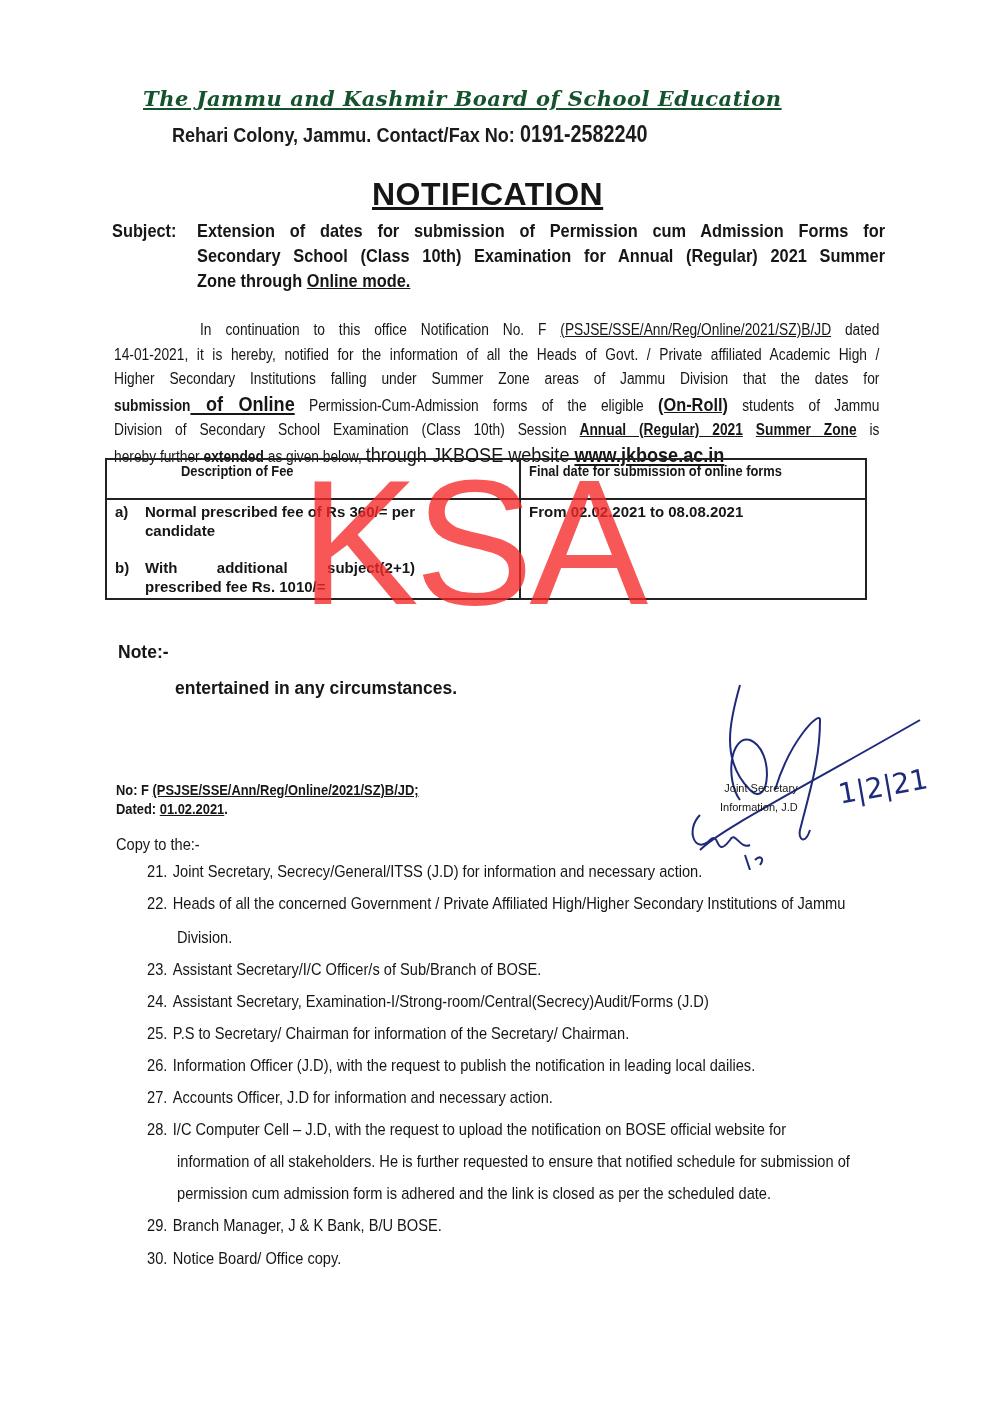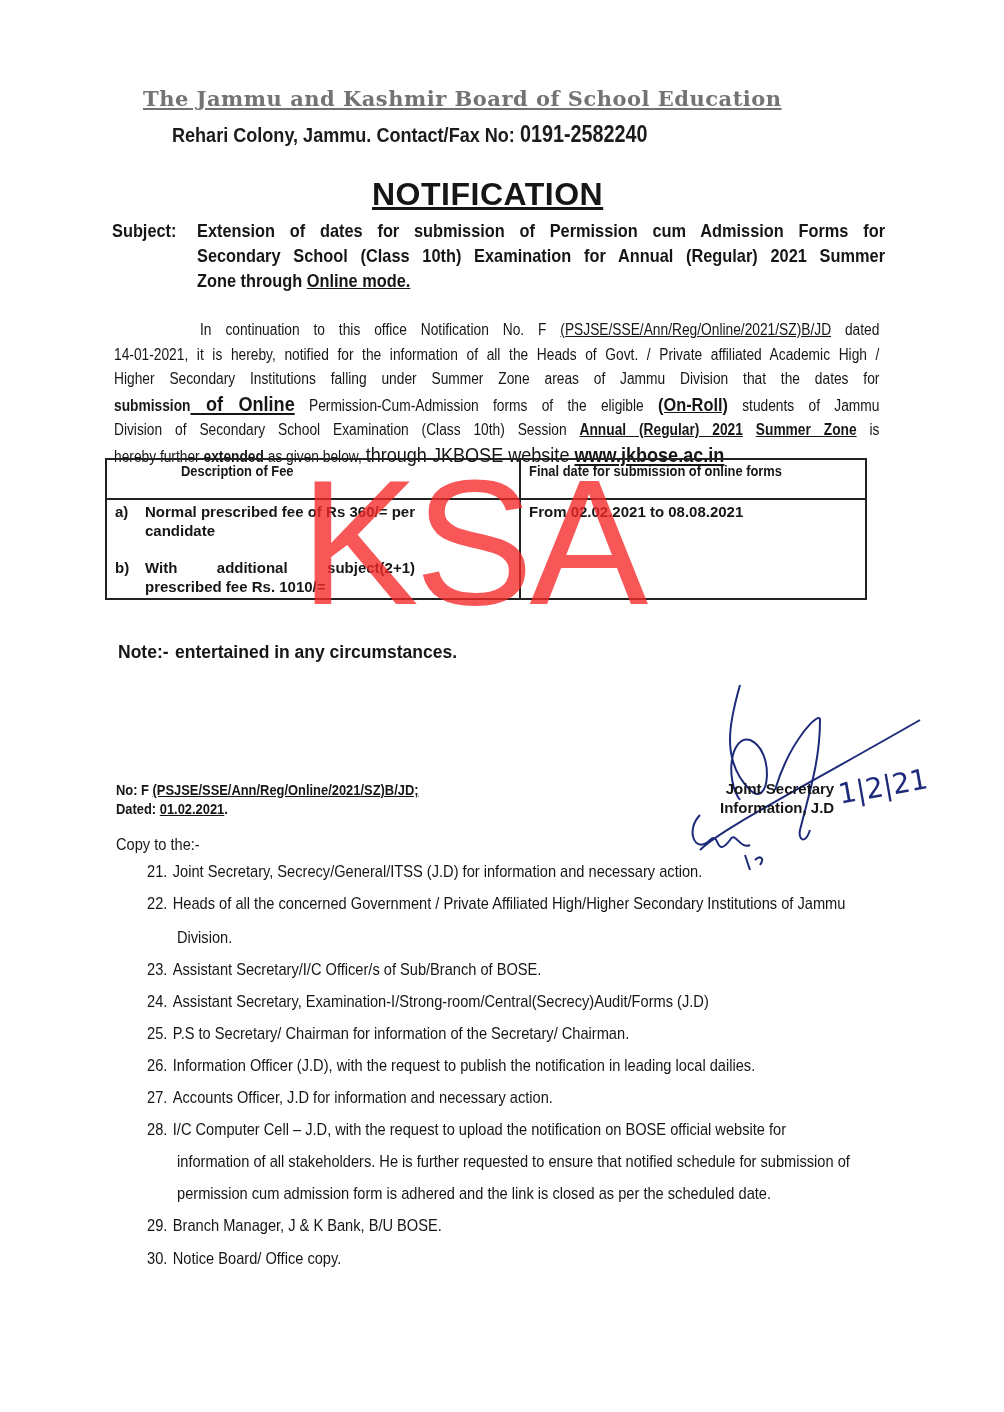--- a/index.html
+++ b/index.html
@@ -4,22 +4,22 @@
 <style>
   html, body { margin: 0; padding: 0; }
   body {
     width: 1004px; height: 1412px; background: #ffffff; position: relative; overflow: hidden;
     font-family: "Liberation Sans", sans-serif; color: #161616;
   }
   .narrow { display: inline-block; transform: scaleX(0.86); transform-origin: left center; white-space: nowrap; }
   .abs { position: absolute; }
 
   .board-name {
-    left: 143px; top: 86px; font-family: "DejaVu Serif", serif; font-weight: bold; 
-    font-size: 21px; text-decoration: underline; letter-spacing: 0.5px; color: #737373;
+    left: 143px; top: 86px; font-family: "DejaVu Serif", serif; font-weight: bold; font-style: italic;
+    font-size: 21px; text-decoration: underline; letter-spacing: 0.5px; color: #14532d;
   }
   .address { left: 172px; top: 121px; font-size: 21px; font-weight: bold; color: #1b1b1b; }
   .address .fax { font-size: 23px; }
 
   .title {
     left: 372px; top: 176px; font-size: 32px; font-weight: bold; text-decoration: underline; letter-spacing: 0.5px;
   }
 
   .subject { left: 112px; top: 218px; width: 770px; font-size: 19px; font-weight: bold; line-height: 25px; }
   .subject .lbl { position: absolute; left: 0; top: 0; }
@@ -45,24 +45,24 @@
 
   .watermark {
     left: 300px; top: 440px; font-size: 178px; color: rgba(245, 40, 40, 0.78); font-family: "Liberation Sans", sans-serif;
     letter-spacing: -4px; pointer-events: none;
   }
 
   .note { left: 114px; top: 640px; width: 765px; font-size: 17.5px; font-weight: bold; line-height: 24px; }
   .note .lbl { position: absolute; left: 4px; top: 0; }
   .note .txt { position: absolute; left: 61px; width: 704px; }
   .note .l { display: block; text-align: justify; text-align-last: justify; }
-  .note .l.last { text-align-last: left; }
+  .note .l.last { text-align-last: left; margin-top: 36px; }
 
   .refno { left: 116px; top: 780px; font-size: 15px; font-weight: bold; line-height: 19px; }
-  .sig-title { left: 720px; top: 779px; font-size: 15px; font-weight: bold; line-height: 19px; text-align: right; }
+  .sig-title { left: 720px; top: 779px; font-size: 11px; font-weight: normal; line-height: 19px; text-align: right; }
   .sig-date { left: 838px; top: 770px; font-family: "DejaVu Sans", sans-serif; font-size: 28px; color: #1e2a7a; transform: rotate(-10deg); }
 
   .copyto { left: 116px; top: 835px; font-size: 17px; }
   .copylist { left: 147px; top: 862px; width: 740px; font-size: 17px; }
   .copylist .item { position: absolute; left: 0; white-space: nowrap; }
   .copylist .num { display: inline-block; width: 30px; }
 
   svg.signature { position: absolute; left: 680px; top: 680px; }
 </style>
 </head>

